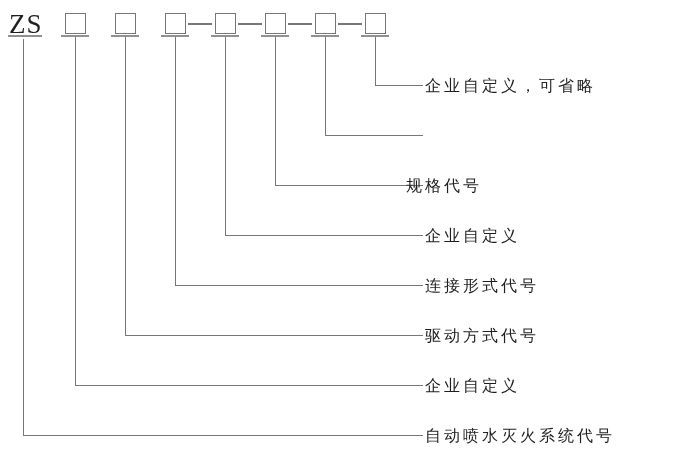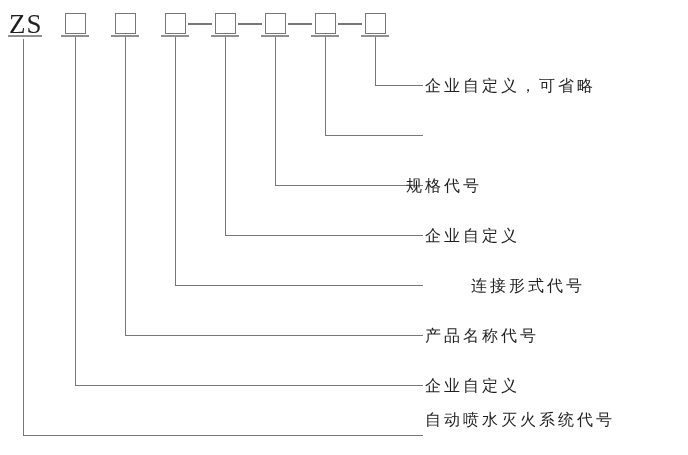--- a/index.html
+++ b/index.html
@@ -85,18 +85,18 @@
   <div class="abs hline" style="left:274.5px;top:184.5px;width:148px;"></div>
   <div class="abs hline" style="left:224.5px;top:234.5px;width:198px;"></div>
   <div class="abs hline" style="left:174.5px;top:284.5px;width:248px;"></div>
   <div class="abs hline" style="left:124.5px;top:334.5px;width:298px;"></div>
   <div class="abs hline" style="left:74.5px;top:384.5px;width:348px;"></div>
   <div class="abs hline" style="left:22.5px;top:434.5px;width:400px;"></div>
 
   <div class="abs row-label" style="left:425px;top:86px;">企业自定义，可省略</div>
   <div class="abs row-label" style="left:406px;top:186px;">规格代号</div>
   <div class="abs row-label" style="left:425px;top:236px;">企业自定义</div>
-  <div class="abs row-label" style="left:425px;top:286px;margin-left:46px;">连接形式代号</div>
-  <div class="abs row-label" style="left:425px;top:336px;">产品名称代号</div>
+  <div class="abs row-label" style="left:425px;top:286px;">连接形式代号</div>
+  <div class="abs row-label" style="left:425px;top:336px;">驱动方式代号</div>
   <div class="abs row-label" style="left:425px;top:386px;">企业自定义</div>
-  <div class="abs row-label" style="left:425px;top:420px;text-align:center;">自动喷水灭火系统代号</div>
+  <div class="abs row-label" style="left:425px;top:436px;text-align:center;">自动喷水灭火系统代号</div>
 
 </div>
 
 </body></html>

